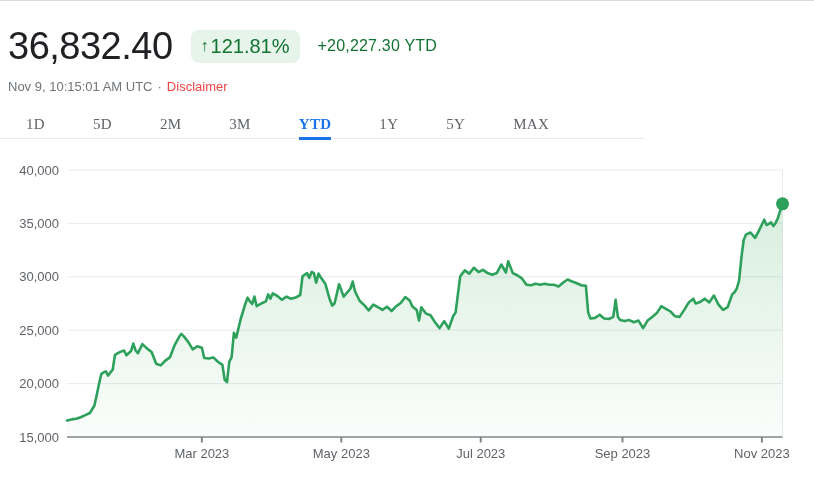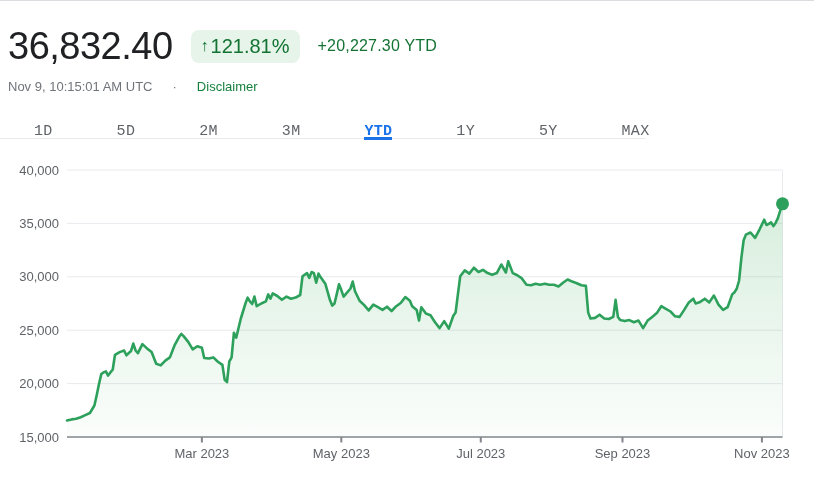--- a/index.html
+++ b/index.html
@@ -14,32 +14,32 @@
   
   .header{position:absolute;top:24px;left:8px;display:flex;align-items:center;gap:18px;}
   .price{font-size:38px;line-height:44px;color:#202124;letter-spacing:-0.5px;font-weight:400;}
   .badge{
     display:flex;align-items:center;background:var(--badge-bg,#e6f4ea);
     border-radius:8px;padding:5px 10px;gap:2px;
   }
   .badge .arrow{color:var(--green-dark,#137333);font-size:16px;font-weight:700;}
   .badge .pct{color:var(--green-dark,#137333);font-size:20px;font-weight:400;}
   .abs-change{color:var(--green-dark,#137333);font-size:16px;font-weight:400;letter-spacing:0.2px;}
-  .timestamp-row{position:absolute;top:79px;left:8px;font-size:13px;color:#70757a;display:flex;gap:20px;align-items:center;}
-  .disclaimer-link{color:#15803d;text-decoration:none;cursor:pointer;}
+  .timestamp-row{position:absolute;top:79px;left:8px;font-size:13px;color:#70757a;display:flex;gap:5px;align-items:center;}
+  .disclaimer-link{color:#ef4444;text-decoration:none;cursor:pointer;}
 
   
   .tabbar{
     position:absolute;top:103px;left:0;width:645px;height:36px;
     border-bottom:1px solid #e8eaed;display:flex;align-items:stretch;
     gap:40px;padding-left:22px;box-sizing:border-box;
   }
   .tab{
-    background:none;border:none;padding:9px 0 8px 0;margin:12px;cursor:pointer;
-    font-family:Liberation Mono, monospace;font-size:15px;color:#5f6368;letter-spacing:0.3px;
+    background:none;border:none;padding:9px 0 8px 0;margin:4px;cursor:pointer;
+    font-family:Liberation Serif, serif;font-size:15px;color:#5f6368;letter-spacing:0.3px;
     border-bottom:3px solid transparent;margin-bottom:-2px;line-height:16px;
   }
   .tab.active{color:var(--blue,#1a73e8);font-weight:700;border-bottom-color:var(--blue,#1a73e8);text-align:right;}
 
   
   svg#chart{position:absolute;top:0;left:0;}
   svg#chart text{font-family:"Liberation Sans","DejaVu Sans",sans-serif;font-size:13px;fill:#5f6368;}
 </style>
 </head>
 <body style="--green-dark: #137333; --badge-bg: #e6f4ea; --blue: #1a73e8;">

